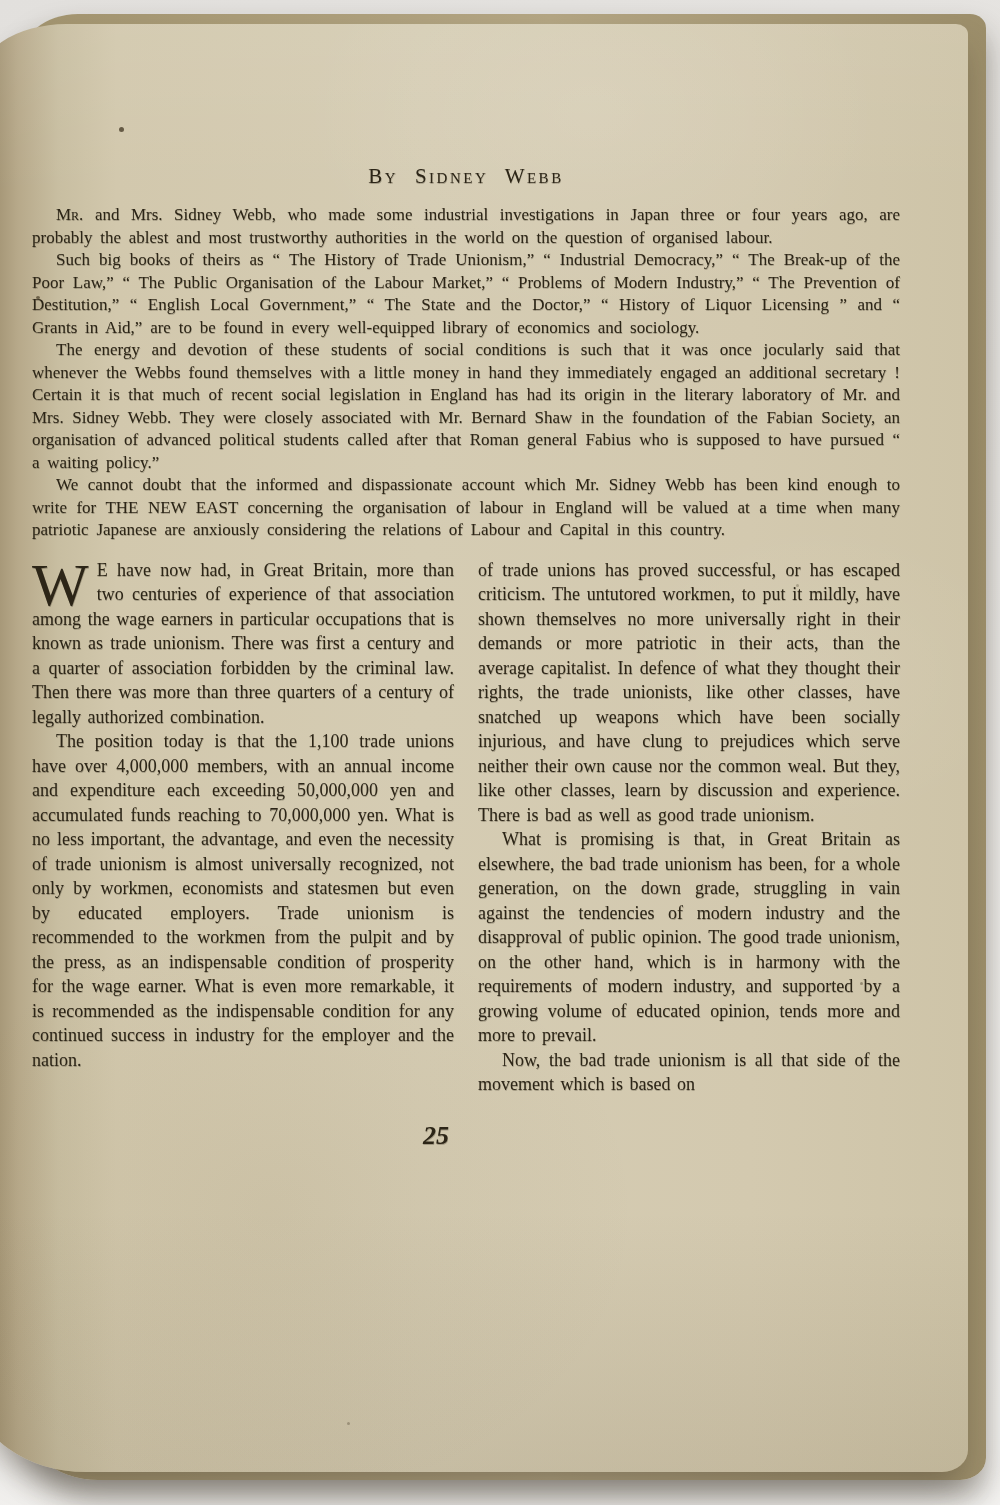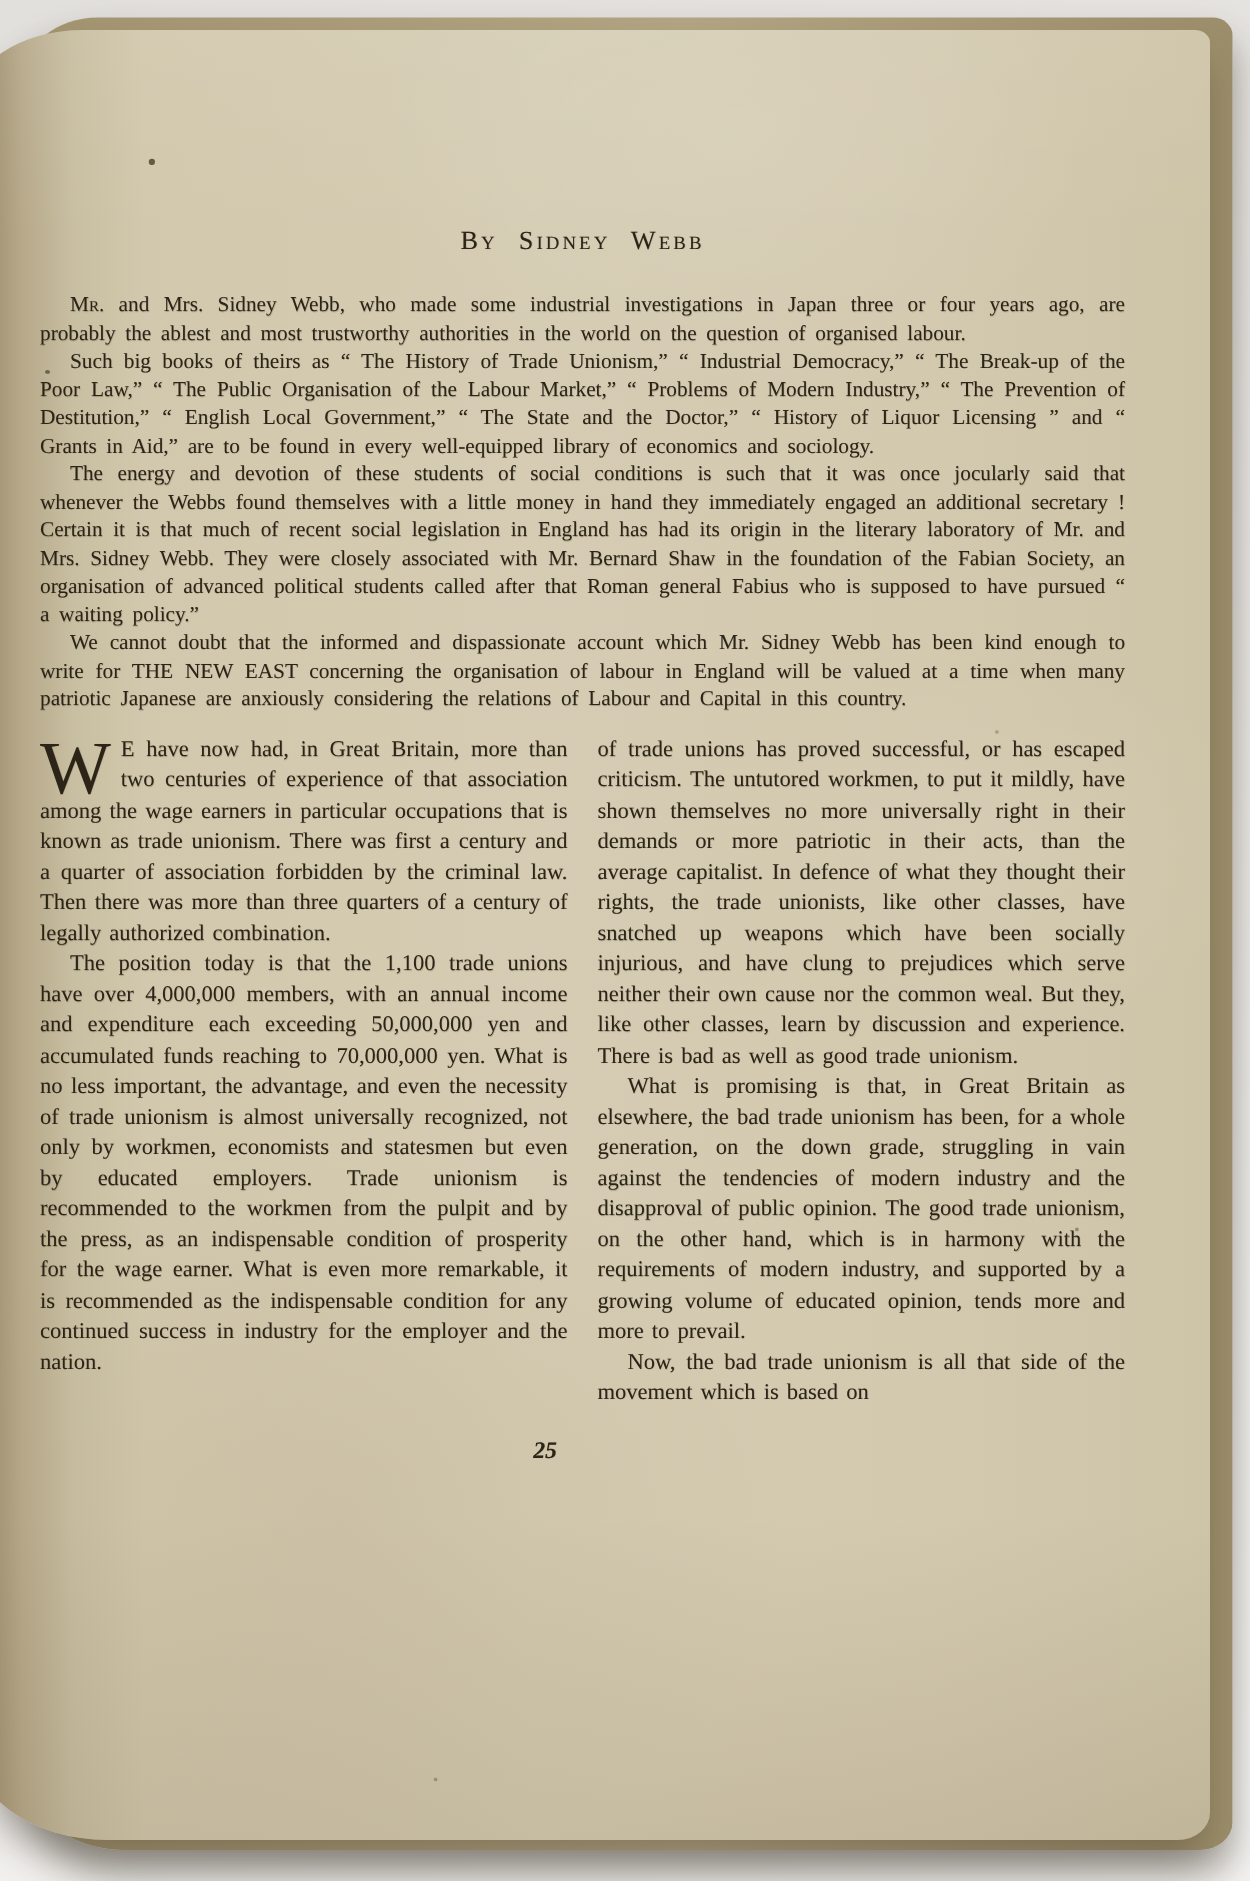--- a/index.html
+++ b/index.html
@@ -30,43 +30,43 @@
   .content {
     position: absolute; left: 56px; top: 140px; width: 868px;
     color: #2c2517;
     text-shadow: 0.4px 0.5px 0.6px rgba(44, 37, 23, 0.28);
   }
   .article-title {
     text-align: center; font-size: 33px; line-height: 1.25;
     letter-spacing: 3px; word-spacing: 12px; font-weight: 400;
   }
   .byline {
-    text-align: center; margin-top: 16px; font-size: 21px;
+    text-align: center; margin-top: 0; font-size: 21px;
     font-variant: small-caps; letter-spacing: 2.5px; word-spacing: 9px;
   }
   .intro {
-    margin-top: 28px; font-size: 17px; line-height: 22.5px;
+    margin-top: 15px; font-size: 17px; line-height: 22.5px;
     text-align: justify; word-spacing: 3.5px;
   }
   .intro p { margin: 0; text-indent: 24px; }
   .smallcaps { font-variant: small-caps; }
   .columns {
     display: flex; gap: 24px; margin-top: 16px;
     font-size: 18px; line-height: 24.5px; text-align: justify; word-spacing: 2px;
   }
   .col { width: 422px; }
   .col p { margin: 0; text-indent: 24px; }
   .col p.opening { text-indent: 0; }
   .dropcap {
     float: left; font-size: 60px; line-height: 44px;
     padding: 5px 8px 0 0; font-weight: 400;
   }
   .page-number {
     text-align: center; font-style: italic; font-weight: 700;
-    font-size: 19px; margin-top: 24px; transform: translateX(-30px);
+    font-size: 26px; margin-top: 24px; transform: translateX(-30px);
   }
   .speck { position: absolute; background: #4a3f2a; border-radius: 50%; }
   .speck.s1 { left: 143px; top: 103px; width: 5px; height: 5px; opacity: 0.8; }
   .speck.s2 { left: 60px;  top: 272px; width: 4px; height: 3px; opacity: 0.7; }
   .speck.s3 { left: 884px; top: 958px; width: 3px; height: 3px; opacity: 0.45; }
   .speck.s4 { left: 371px; top: 1398px; width: 3px; height: 3px; opacity: 0.35; }
   .speck.s5 { left: 820px; top: 560px; width: 3px; height: 3px; opacity: 0.3; }
 </style>
 </head>
 <body>

